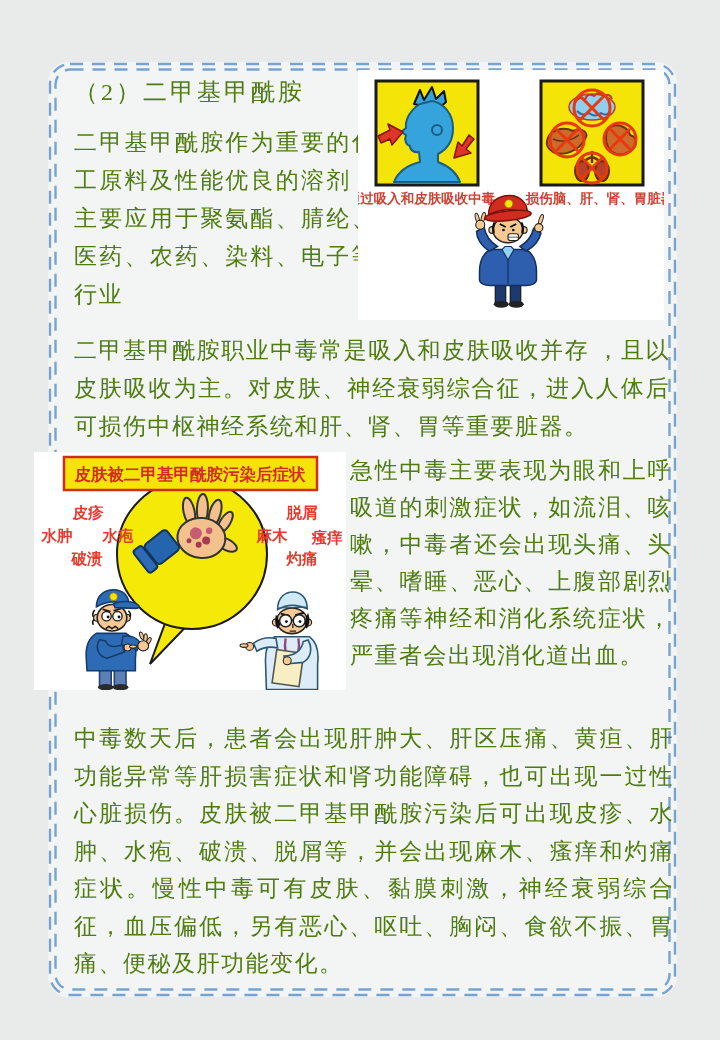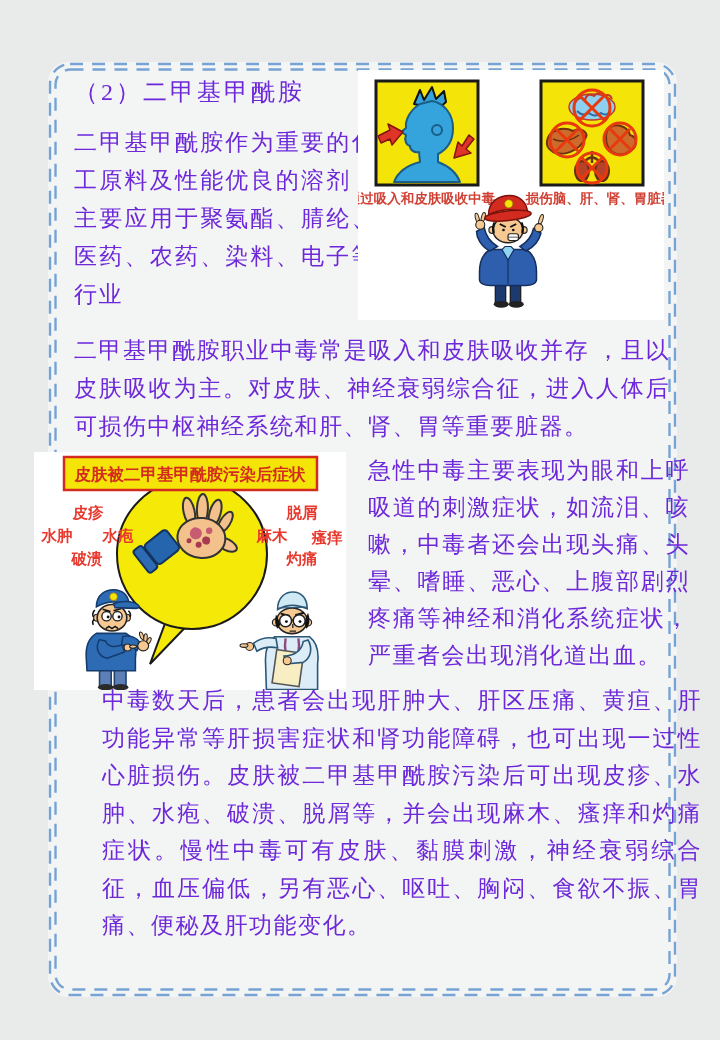--- a/index.html
+++ b/index.html
@@ -1,28 +1,28 @@
 <!DOCTYPE html>
 <html><head>
 <meta charset="utf-8">
 <style>
   html,body{margin:0;padding:0;}
   .page{position:relative;width:720px;height:1040px;background:#e9eaea;overflow:hidden;
-        font-family:"Liberation Serif","DejaVu Serif",serif;color:#6d28d9;}
+        font-family:"Liberation Serif","DejaVu Serif",serif;color:#4d7c0f;}
   .card{position:absolute;left:48px;top:62px;width:629px;height:935px;
         background:#f3f4f4;border-radius:20px;}
   .card-border{position:absolute;left:0;top:0;width:629px;height:935px;z-index:1;pointer-events:none;}
   .content{position:absolute;z-index:2;}
   .title{left:26px;top:14px;font-size:24px;letter-spacing:3px;white-space:nowrap;}
   .para{font-size:23px;letter-spacing:1.5px;text-align:justify;text-justify:inter-ideograph;
         line-height:38px;}
   .para-intro{left:26px;top:62px;width:302px;}
   .para-exposure{left:26px;top:270px;width:596px;}
-  .para-acute{left:302px;top:390px;width:322px;line-height:37px;margin-left:18px;}
-  .para-chronic{left:26px;top:620px;width:600px;line-height:37.5px;margin-left:28px;}
+  .para-acute{left:302px;top:390px;width:322px;line-height:37px;}
+  .para-chronic{left:26px;top:658px;width:600px;line-height:37.5px;}
   .figure{position:absolute;z-index:2;}
   .fig-poison{left:310px;top:8px;width:306px;height:250px;}
   .fig-skin{left:-14px;top:390px;width:312px;height:238px;}
   svg text{font-family:"Liberation Sans","DejaVu Sans",sans-serif;font-weight:bold;}
 </style>
 </head>
 <body>
 
 <div class="page">
   <div class="card">

